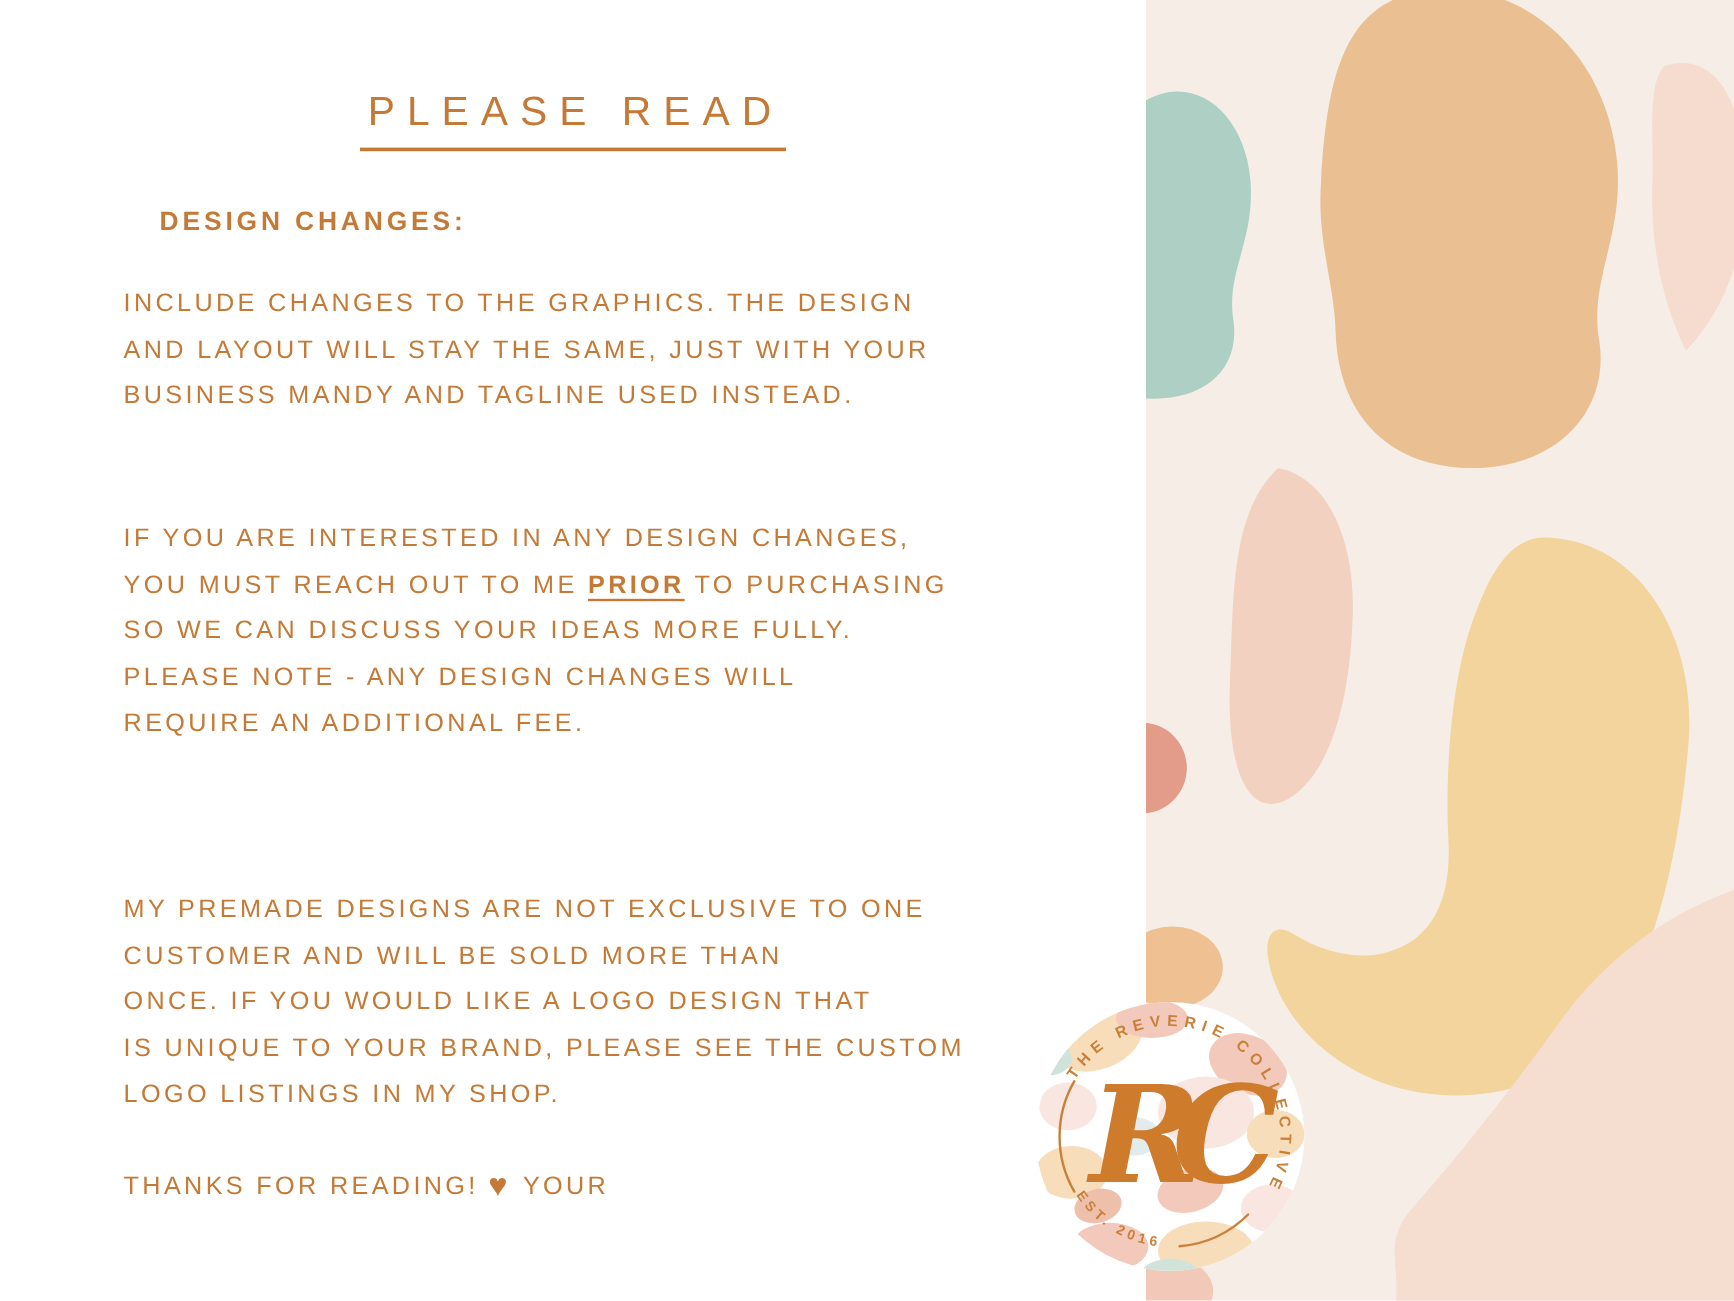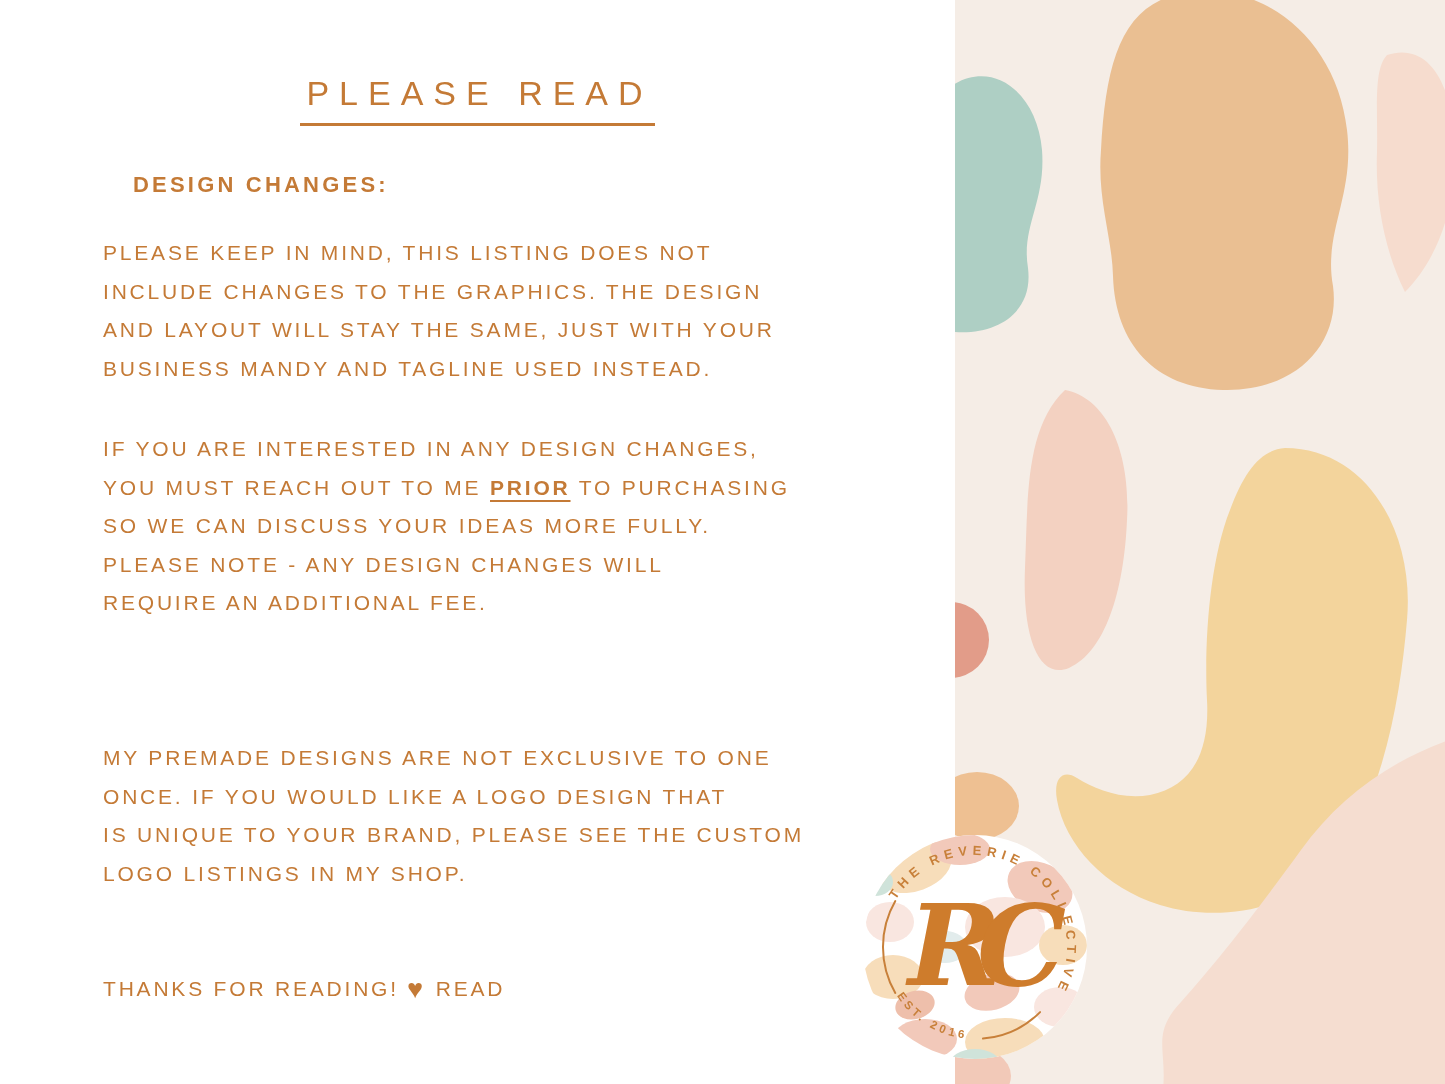--- a/index.html
+++ b/index.html
@@ -36,43 +36,43 @@
 
 <div class="canvas">
 
   <div class="title-wrap">
     <span class="title">PLEASE READ</span>
   </div>
 
   <div class="heading h-changes">DESIGN CHANGES:</div>
 
   <div class="para p1">
-    <div>PLEASE KEEP IN MIND, THIS LISTING DOES NOT</div>
     <div>INCLUDE CHANGES TO THE GRAPHICS. THE DESIGN</div>
     <div>AND LAYOUT WILL STAY THE SAME, JUST WITH YOUR</div>
     <div>BUSINESS MANDY AND TAGLINE USED INSTEAD.</div>
   </div>
 
   <div class="para p2">
     <div>IF YOU ARE INTERESTED IN ANY DESIGN CHANGES,</div>
     <div><span>YOU MUST REACH OUT TO ME </span><span class="emph">PRIOR</span><span> TO PURCHASING</span></div>
     <div>SO WE CAN DISCUSS YOUR IDEAS MORE FULLY.</div>
     <div>PLEASE NOTE - ANY DESIGN CHANGES WILL</div>
     <div>REQUIRE AN ADDITIONAL FEE.</div>
   </div>
 
 
   <div class="para p3">
     <div>MY PREMADE DESIGNS ARE NOT EXCLUSIVE TO ONE</div>
+    <div>CUSTOMER AND WILL BE SOLD MORE THAN</div>
     <div>ONCE. IF YOU WOULD LIKE A LOGO DESIGN THAT</div>
     <div>IS UNIQUE TO YOUR BRAND, PLEASE SEE THE CUSTOM</div>
     <div>LOGO LISTINGS IN MY SHOP.</div>
   </div>
 
-  <div class="closing"><span>THANKS FOR READING!</span><span class="heart">♥</span><span>READ</span></div>
+  <div class="closing"><span>THANKS FOR READING!</span><span class="heart">♥</span><span>YOUR</span></div>
 
   <div class="art-panel">
     <svg width="490" height="1084" viewBox="0 0 490 1084">
 
       <path fill="#aecfc4" d="M -15 95 C 30 52 82 88 87 150 C 91 202 66 226 73 268 C 79 316 36 340 -15 330 Z"></path>
 
       <path fill="#eabf92" d="M 235 -8 C 312 -18 382 42 392 130 C 400 196 368 232 378 286 C 386 346 338 392 268 390
                C 200 388 160 344 158 276 C 157 236 142 200 146 150 C 151 58 168 0 235 -8 Z"></path>
 
       <path fill="#f6dcce" d="M 432 55 C 472 42 498 80 500 150 C 501 212 480 262 450 292 C 430 252 420 202 422 152

